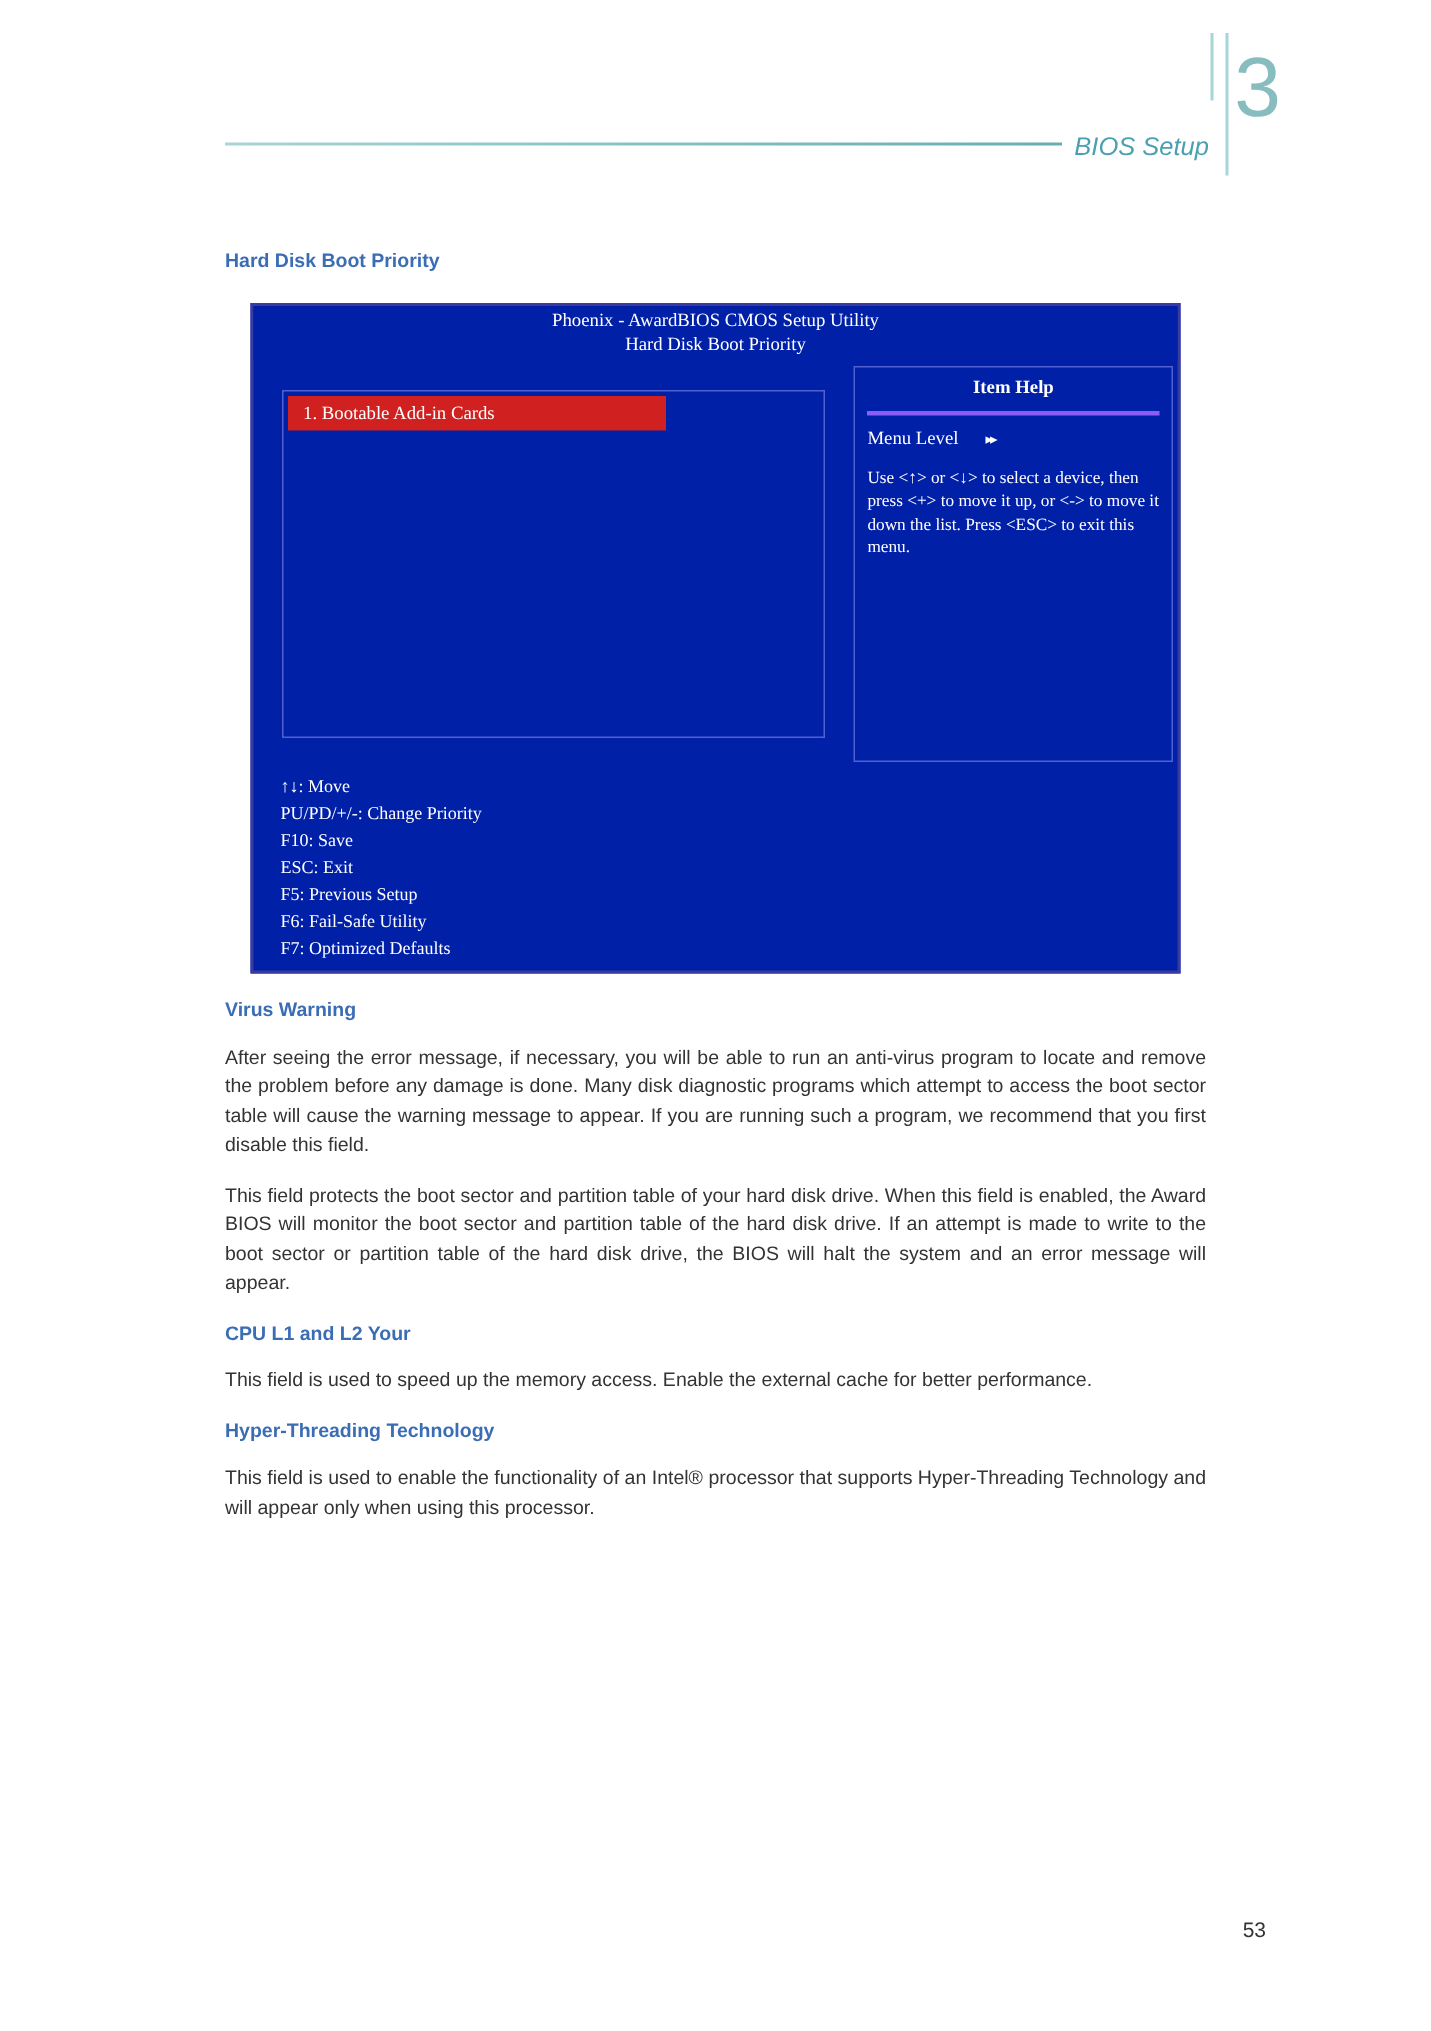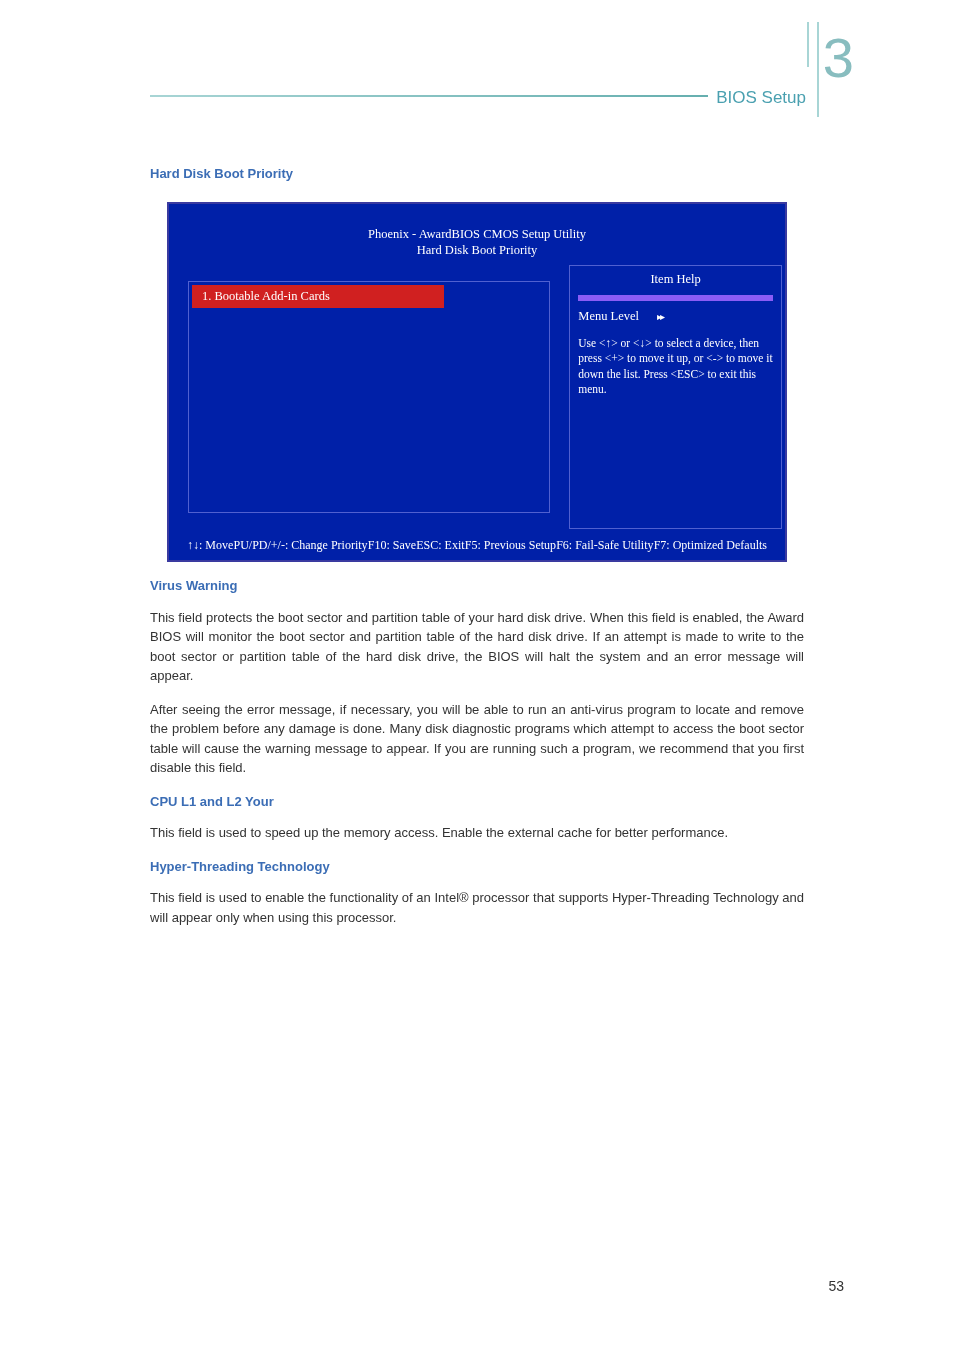--- a/index.html
+++ b/index.html
@@ -25,20 +25,21 @@
     }
     .header-title {
       position: absolute;
       top: 88px;
       right: 148px;
       color: #4aa0b0;
       font-size: 17px;
       font-family: 'Trebuchet MS', sans-serif;
       background: #fff;
       padding-left: 8px;
+      font-style: italic;
     }
     .chapter-num {
       position: absolute;
       top: 25px;
       right: 100px;
       font-size: 56px;
       font-family: 'Trebuchet MS', sans-serif;
       color: #88bdbf;
       font-weight: normal;
     }
@@ -80,21 +81,21 @@
       width: 620px;
       margin: 18px auto 6px auto;
       border: 2px solid #3a3aa0;
       background: #0020a8;
       color: #fff;
       font-family: 'Times New Roman', serif;
       font-size: 12.5px;
     }
     .bios-title-bar {
       text-align: center;
-      padding: 22px 0 4px 0;
+      padding: 1px 0 4px 0;
       background: #0020a8;
       line-height: 1.3;
     }
     .bios-body {
       display: flex;
       height: 270px;
     }
     .bios-left {
       flex: 1.85;
       border: 1px solid #5060d0;
@@ -111,36 +112,38 @@
     .bios-right {
       flex: 1;
       border: 1px solid #5060d0;
       margin: 3px 3px 3px 0;
       padding: 4px 8px;
       text-align: left;
     }
     .bios-right-title {
       text-align: center;
       padding-bottom: 6px;
-      border-bottom: 6px solid #8b5cf6;
+      border-bottom: 3px solid #8b5cf6;
       margin-bottom: 6px;
+      font-weight: bold;
     }
     .bios-menu-level {
       margin-bottom: 10px;
     }
     .bios-help-text {
       font-size: 11.5px;
       line-height: 1.35;
     }
     .bios-footer {
       display: flex;
       justify-content: space-between;
       padding: 4px 18px 6px 18px;
       font-size: 12px;
       flex-wrap: wrap;
+      flex-direction: column;
     }
     .bios-footer > span { white-space: nowrap; }
     .caption {
       width: 620px;
       margin: 4px auto 14px auto;
       font-size: 11px;
       line-height: 1.4;
       color: #333;
     }
     .page-number {
@@ -185,22 +188,22 @@
       <span>PU/PD/+/-: Change Priority</span>
       <span>F10: Save</span>
       <span>ESC: Exit</span>
       <span>F5: Previous Setup</span>
       <span>F6: Fail-Safe Utility</span>
       <span>F7: Optimized Defaults</span>
     </div>
   </div>
 
   <div class="section-heading">Virus Warning</div>
+  <p class="body-text">After seeing the error message, if necessary, you will be able to run an anti-virus program to locate and remove the problem before any damage is done. Many disk diagnostic programs which attempt to access the boot sector table will cause the warning message to appear. If you are running such a program, we recommend that you first disable this field.</p>
   <p class="body-text">This field protects the boot sector and partition table of your hard disk drive. When this field is enabled, the Award BIOS will monitor the boot sector and partition table of the hard disk drive. If an attempt is made to write to the boot sector or partition table of the hard disk drive, the BIOS will halt the system and an error message will appear.</p>
-  <p class="body-text">After seeing the error message, if necessary, you will be able to run an anti-virus program to locate and remove the problem before any damage is done. Many disk diagnostic programs which attempt to access the boot sector table will cause the warning message to appear. If you are running such a program, we recommend that you first disable this field.</p>
 
   <div class="section-heading">CPU L1 and  L2 Your</div>
   <p class="body-text">This field is used to speed up the memory access. Enable the external cache for better performance.</p>
 
   <div class="section-heading">Hyper-Threading Technology</div>
   <p class="body-text">This field is used to enable the functionality of an Intel® processor that supports Hyper-Threading Technology and will appear only when using this processor.</p>
 </div>
 
 <div class="page-number">53</div>
 

